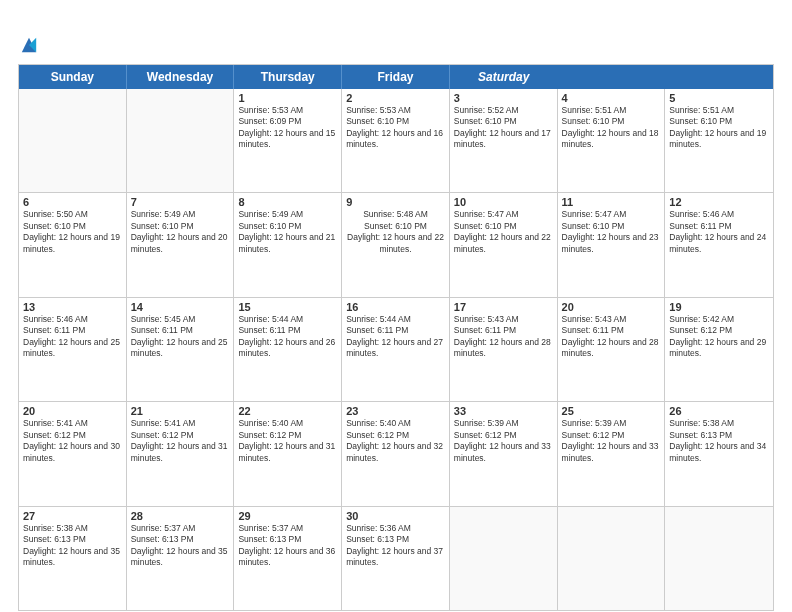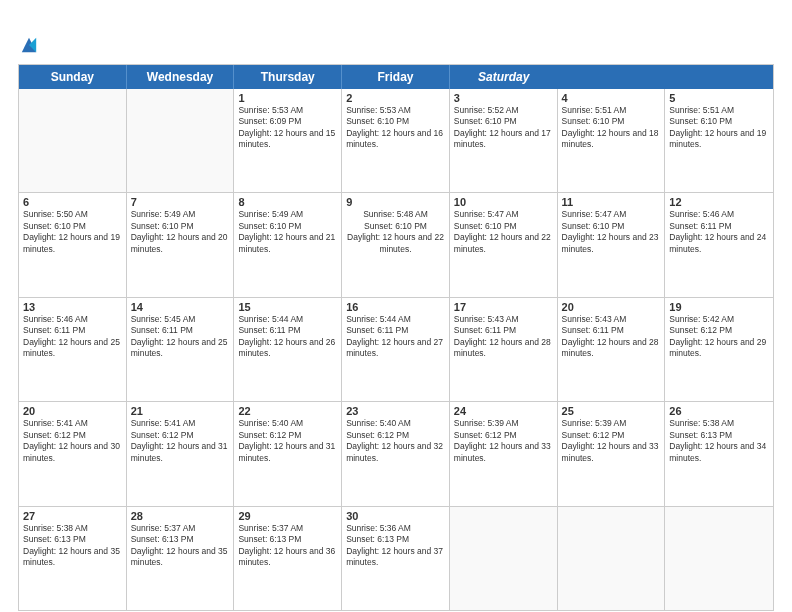--- a/index.html
+++ b/index.html
@@ -278,21 +278,21 @@
 Sunset: 6:12 PM
 Daylight: 12 hours and 31 minutes.</div>
           </div>
           <div class="cal-cell">
             <span class="day-num">23</span>
             <div class="day-info" style="white-space: pre-line;">Sunrise: 5:40 AM
 Sunset: 6:12 PM
 Daylight: 12 hours and 32 minutes.</div>
           </div>
           <div class="cal-cell">
-            <span class="day-num">24</span>
+            <span class="day-num">33</span>
             <div class="day-info" style="white-space: pre-line;">Sunrise: 5:39 AM
 Sunset: 6:12 PM
 Daylight: 12 hours and 33 minutes.</div>
           </div>
           <div class="cal-cell">
             <span class="day-num">25</span>
             <div class="day-info" style="white-space: pre-line;">Sunrise: 5:39 AM
 Sunset: 6:12 PM
 Daylight: 12 hours and 33 minutes.</div>
           </div>

